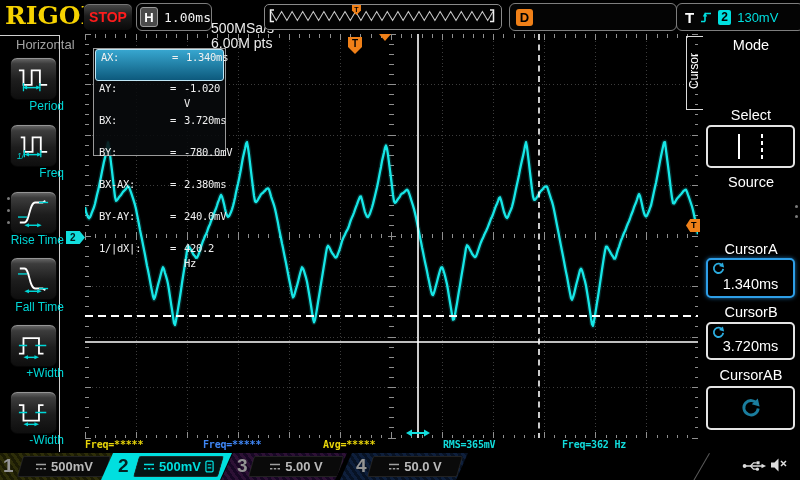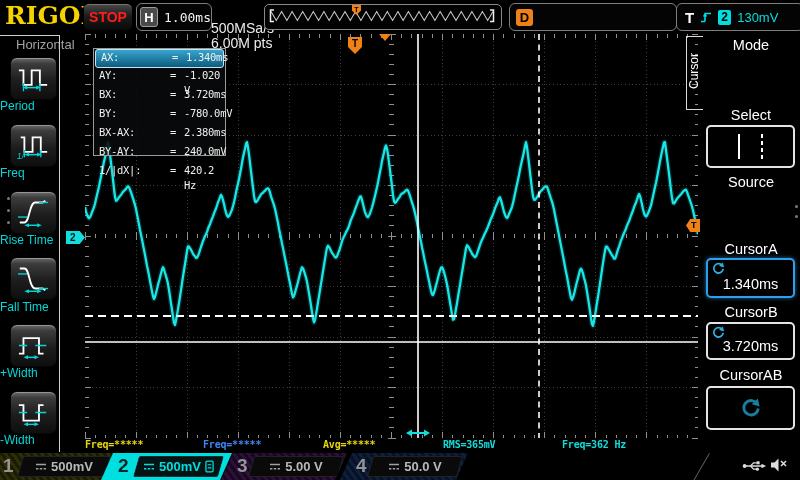--- a/index.html
+++ b/index.html
@@ -28,35 +28,35 @@
   .tchan{width:13px;height:15px;background:#00dfdf;border-radius:2px;color:#000;
          font:bold 12px "Liberation Sans",sans-serif;display:flex;align-items:center;justify-content:center;}
   .tlev{color:#00dfdf;font-size:13px;}
   
   .sbtitle{left:16px;top:37px;color:#a3a3a3;font-size:13px;}
   .sb-line-h{left:0;top:35px;width:60px;height:1px;background:#cfcfcf;}
   .sb-line-v{left:59px;top:35px;width:1px;height:417px;background:#cfcfcf;}
   .skbtn{left:10px;width:45px;height:41px;border-radius:7px;border:1px solid #060606;
          background:linear-gradient(180deg,#6b6b6b 0%,#3c3c3c 14%,#1d1d1d 55%,#0e0e0e 100%);
          box-shadow:inset 0 1px 0 rgba(255,255,255,.3);display:flex;align-items:center;justify-content:center;}
-  .sklbl{left:0;width:64px;text-align:left;color:#00d7d7;font-size:12px;}
+  .sklbl{left:0;width:64px;text-align:right;color:#00d7d7;font-size:12px;}
   .skicon{width:37px;height:31px;}
   .dot{width:3px;height:3px;border-radius:50%;background:#7a7a7a;}
   
   #scope-svg{left:85px;top:33px;}
   .gndmark{left:66px;top:231px;width:19px;height:13px;background:#12dede;
            clip-path:polygon(0 0,72% 0,100% 50%,72% 100%,0 100%);
            color:#001c1c;font:bold 10px "Liberation Sans",sans-serif;line-height:13px;padding-left:4px;box-sizing:border-box;}
   .trigmark{left:686px;top:219px;width:14px;height:13px;background:#f08018;
             clip-path:polygon(100% 0,30% 0,0 50%,30% 100%,100% 100%);
             color:#000;font:bold 9px "Liberation Sans",sans-serif;line-height:13px;padding-left:5px;box-sizing:border-box;}
   .readout{left:93px;top:48px;width:133px;height:108px;background:rgba(8,10,12,.88);
            border:1px solid #9a9a9a;box-sizing:border-box;font:10.5px "DejaVu Sans Mono",monospace;
            color:#f0f0f0;letter-spacing:-0.3px;}
-  .rrow{position:relative;height:19px;line-height:15.1px;padding-left:40px;}
+  .rrow{position:relative;height:32px;line-height:15.1px;padding-left:40px;}
   .rrow .rl{position:absolute;left:5px;}
   .rrow .re{position:absolute;left:76px;}
   .rrow .rv{position:absolute;left:90px;}
   .rrow.hl{background:linear-gradient(#37a6cf,#0d5a7d);border:1px solid #bfe6f5;border-radius:3px;
            margin:0 1px;box-sizing:border-box;}
   .meas{position:absolute;top:439px;font:bold 10px "DejaVu Sans Mono",monospace;letter-spacing:-0.2px;}
   
   .rsbbg{left:700px;top:33px;width:100px;height:420px;background:#000;}
   .ctab{left:686px;top:36px;width:16px;height:72px;border-left:1px solid #dcdcdc;
         border-top:1px solid #dcdcdc;border-bottom:1px solid #dcdcdc;}

